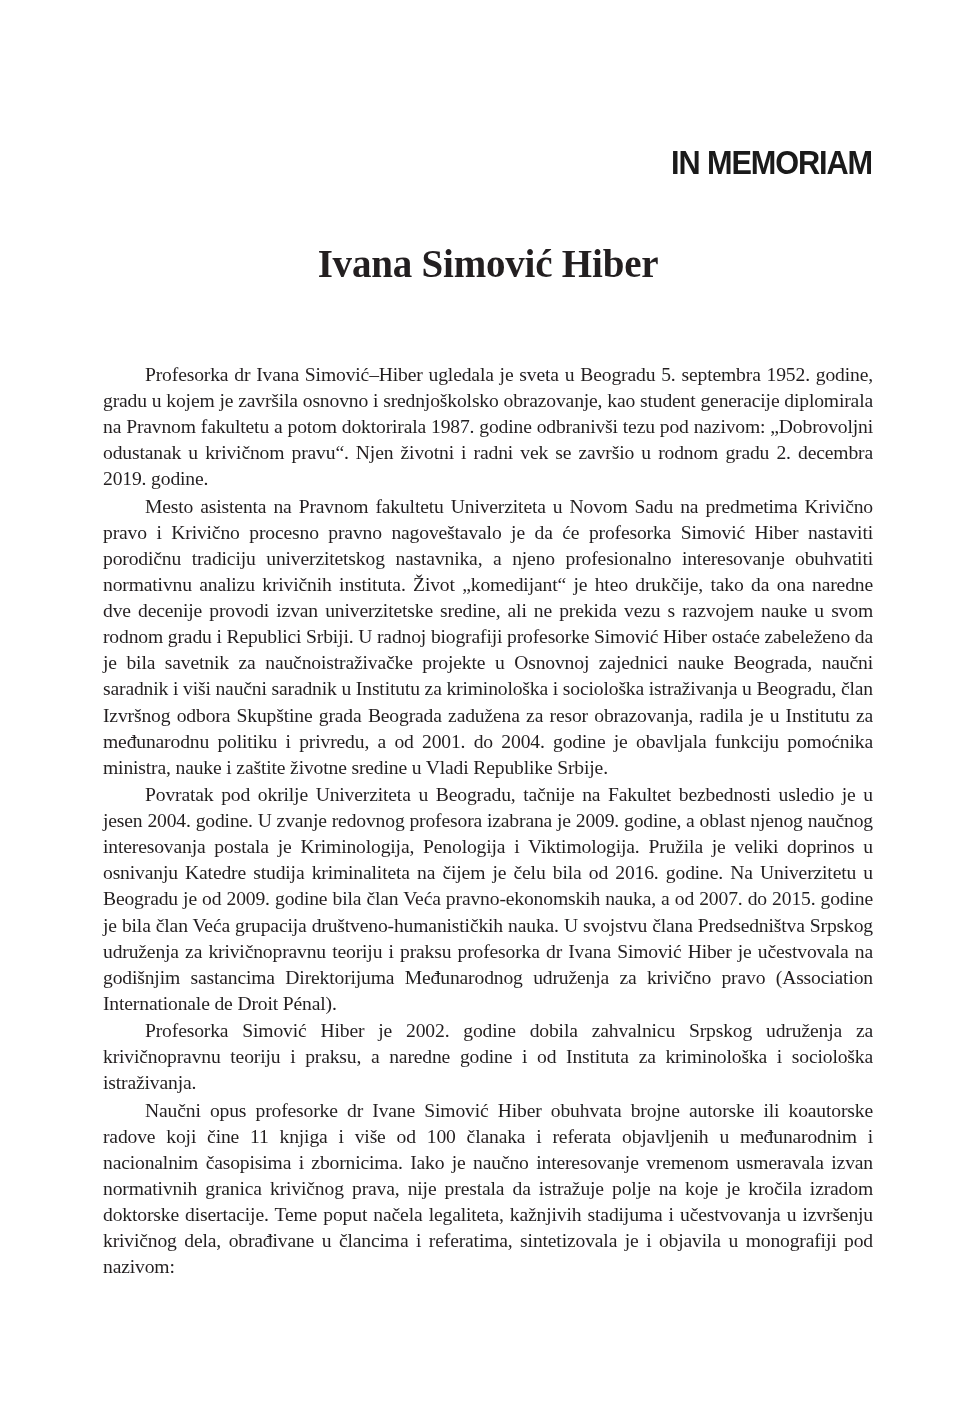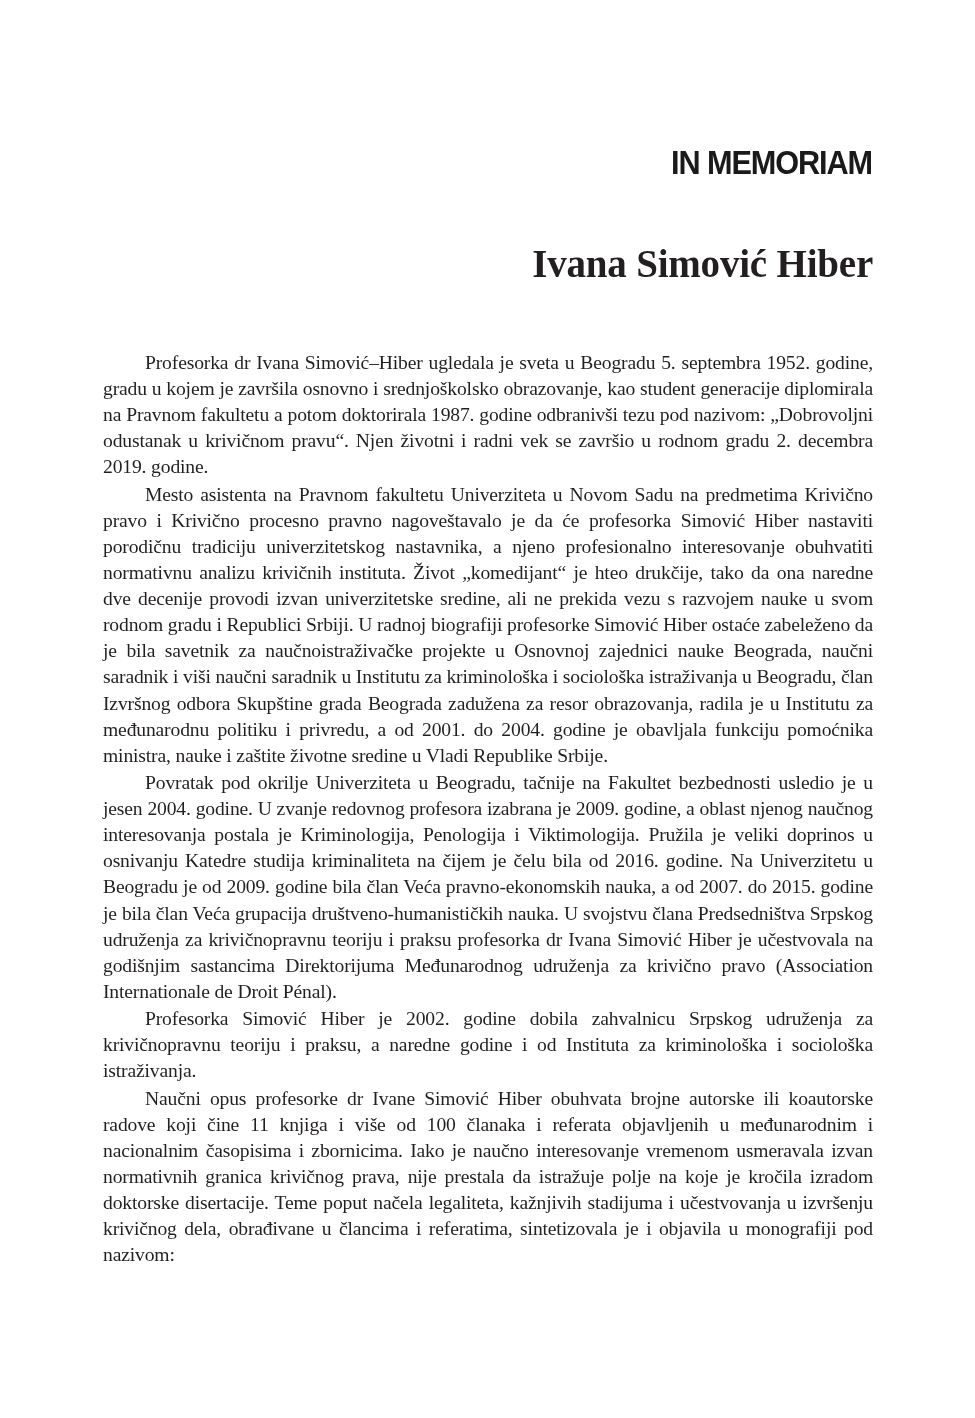--- a/index.html
+++ b/index.html
@@ -26,37 +26,37 @@
       line-height: 40px;
       color: #1a1a1a;
       transform: scaleX(0.93);
       transform-origin: right center;
     }
     .person-header {
       position: absolute;
       top: 246px;
       left: 103px;
       width: 770px;
-      text-align: right;
+      text-align: center;
       font-family: "Liberation Serif", serif;
       font-weight: bold;
       font-size: 26px;
       line-height: 35px;
       color: #231f20;
     }
     .person-header .name,
     .person-header .years {
       display: block;
       margin: 0;
     }
     .person-header .name { letter-spacing: -0.2px; }
     .person-header .years { font-weight: bold; letter-spacing: 0.3px; }
     .body-text {
       position: absolute;
-      top: 350px;
+      top: 362px;
       left: 103px;
       width: 770px;
       font-family: "Liberation Serif", serif;
       font-size: 19.6px;
       line-height: 26.1px;
       text-align: justify;
       hyphens: manual;
       color: #231f20;
       letter-spacing: -0.15px;
     }

